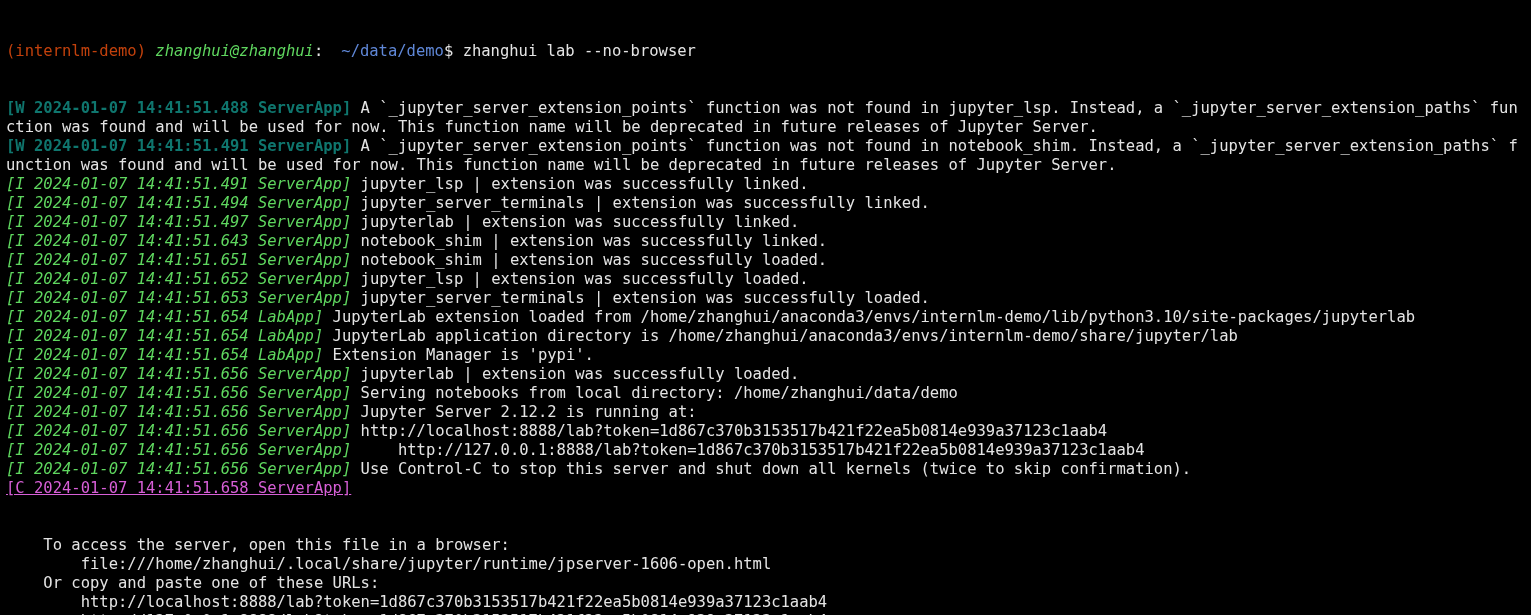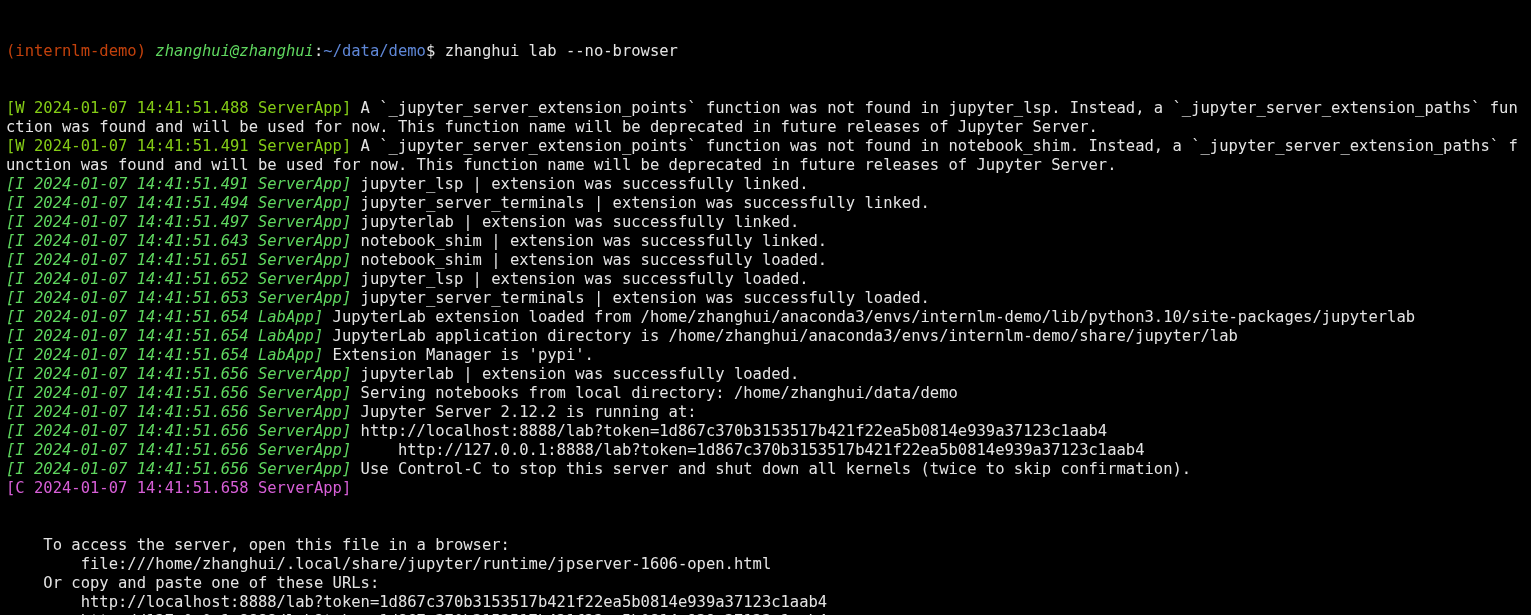--- a/index.html
+++ b/index.html
@@ -1,22 +1,22 @@
 <!DOCTYPE html>
 <html><head>
 <meta charset="utf-8">
 <style>
   html,body{margin:0;padding:0;background:#000;color:#ddd;font-family:"DejaVu Sans Mono","Consolas","Courier New",monospace;font-size:15.5px;line-height:19px;}
   .term{padding:4px 6px 8px 6px;white-space:pre-wrap;word-break:break-all;width:1531px;box-sizing:border-box;min-height:615px;position:relative;}
   .line{display:block;}
   .red{color:#c2410c;}
   .green{color:#5fd75f;font-style:italic;}
-  .yellow{color:#84cc16;}
-  .magenta{color:#d75fd7;}
-  .blue{color:#5f87d7;}
+  .yellow{color:#0f766e;font-weight:bold;}
+  .magenta{color:#d75fd7;text-decoration:underline;}
+  .blue{color:#5f87d7;margin-left:18px;}
   .white{color:#e4e4e4;}
 </style>
 </head>
 <body>
 
 <div class="term">
   <span class="line"><span class="red">(internlm-demo) </span><span class="green">zhanghui@zhanghui</span><span class="white">:</span><span class="blue">~/data/demo</span><span class="white">$ </span><span class="white">zhanghui lab --no-browser</span></span>
   <span id="log-lines"><span class="line"><span class="yellow">[W 2024-01-07 14:41:51.488 ServerApp]</span><span class="white"> A `_jupyter_server_extension_points` function was not found in jupyter_lsp. Instead, a `_jupyter_server_extension_paths` function was found and will be used for now. This function name will be deprecated in future releases of Jupyter Server.</span></span><span class="line"><span class="yellow">[W 2024-01-07 14:41:51.491 ServerApp]</span><span class="white"> A `_jupyter_server_extension_points` function was not found in notebook_shim. Instead, a `_jupyter_server_extension_paths` function was found and will be used for now. This function name will be deprecated in future releases of Jupyter Server.</span></span><span class="line"><span class="green">[I 2024-01-07 14:41:51.491 ServerApp]</span><span class="white"> jupyter_lsp | extension was successfully linked.</span></span><span class="line"><span class="green">[I 2024-01-07 14:41:51.494 ServerApp]</span><span class="white"> jupyter_server_terminals | extension was successfully linked.</span></span><span class="line"><span class="green">[I 2024-01-07 14:41:51.497 ServerApp]</span><span class="white"> jupyterlab | extension was successfully linked.</span></span><span class="line"><span class="green">[I 2024-01-07 14:41:51.643 ServerApp]</span><span class="white"> notebook_shim | extension was successfully linked.</span></span><span class="line"><span class="green">[I 2024-01-07 14:41:51.651 ServerApp]</span><span class="white"> notebook_shim | extension was successfully loaded.</span></span><span class="line"><span class="green">[I 2024-01-07 14:41:51.652 ServerApp]</span><span class="white"> jupyter_lsp | extension was successfully loaded.</span></span><span class="line"><span class="green">[I 2024-01-07 14:41:51.653 ServerApp]</span><span class="white"> jupyter_server_terminals | extension was successfully loaded.</span></span><span class="line"><span class="green">[I 2024-01-07 14:41:51.654 LabApp]</span><span class="white"> JupyterLab extension loaded from /home/zhanghui/anaconda3/envs/internlm-demo/lib/python3.10/site-packages/jupyterlab</span></span><span class="line"><span class="green">[I 2024-01-07 14:41:51.654 LabApp]</span><span class="white"> JupyterLab application directory is /home/zhanghui/anaconda3/envs/internlm-demo/share/jupyter/lab</span></span><span class="line"><span class="green">[I 2024-01-07 14:41:51.654 LabApp]</span><span class="white"> Extension Manager is 'pypi'.</span></span><span class="line"><span class="green">[I 2024-01-07 14:41:51.656 ServerApp]</span><span class="white"> jupyterlab | extension was successfully loaded.</span></span><span class="line"><span class="green">[I 2024-01-07 14:41:51.656 ServerApp]</span><span class="white"> Serving notebooks from local directory: /home/zhanghui/data/demo</span></span><span class="line"><span class="green">[I 2024-01-07 14:41:51.656 ServerApp]</span><span class="white"> Jupyter Server 2.12.2 is running at:</span></span><span class="line"><span class="green">[I 2024-01-07 14:41:51.656 ServerApp]</span><span class="white"> http://localhost:8888/lab?token=1d867c370b3153517b421f22ea5b0814e939a37123c1aab4</span></span><span class="line"><span class="green">[I 2024-01-07 14:41:51.656 ServerApp]</span><span class="white">     http://127.0.0.1:8888/lab?token=1d867c370b3153517b421f22ea5b0814e939a37123c1aab4</span></span><span class="line"><span class="green">[I 2024-01-07 14:41:51.656 ServerApp]</span><span class="white"> Use Control-C to stop this server and shut down all kernels (twice to skip confirmation).</span></span><span class="line"><span class="magenta">[C 2024-01-07 14:41:51.658 ServerApp]</span><span class="white"></span></span></span>
   <span id="plain-lines"><span class="line white"></span><span class="line white">    To access the server, open this file in a browser:</span><span class="line white">        file:///home/zhanghui/.local/share/jupyter/runtime/jpserver-1606-open.html</span><span class="line white">    Or copy and paste one of these URLs:</span><span class="line white">        http://localhost:8888/lab?token=1d867c370b3153517b421f22ea5b0814e939a37123c1aab4</span><span class="line white">        http://127.0.0.1:8888/lab?token=1d867c370b3153517b421f22ea5b0814e939a37123c1aab4</span></span>
   

